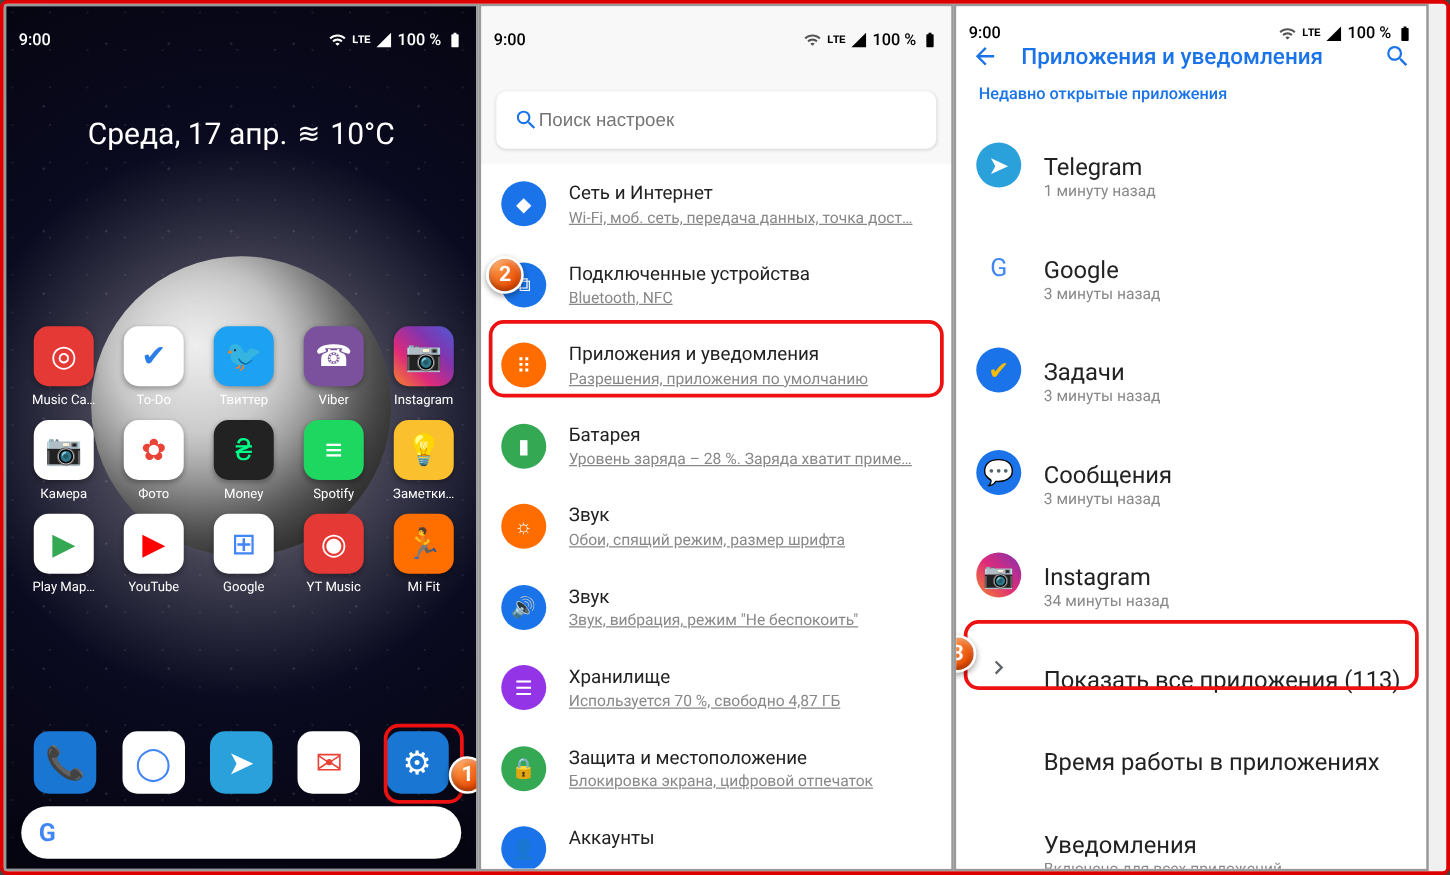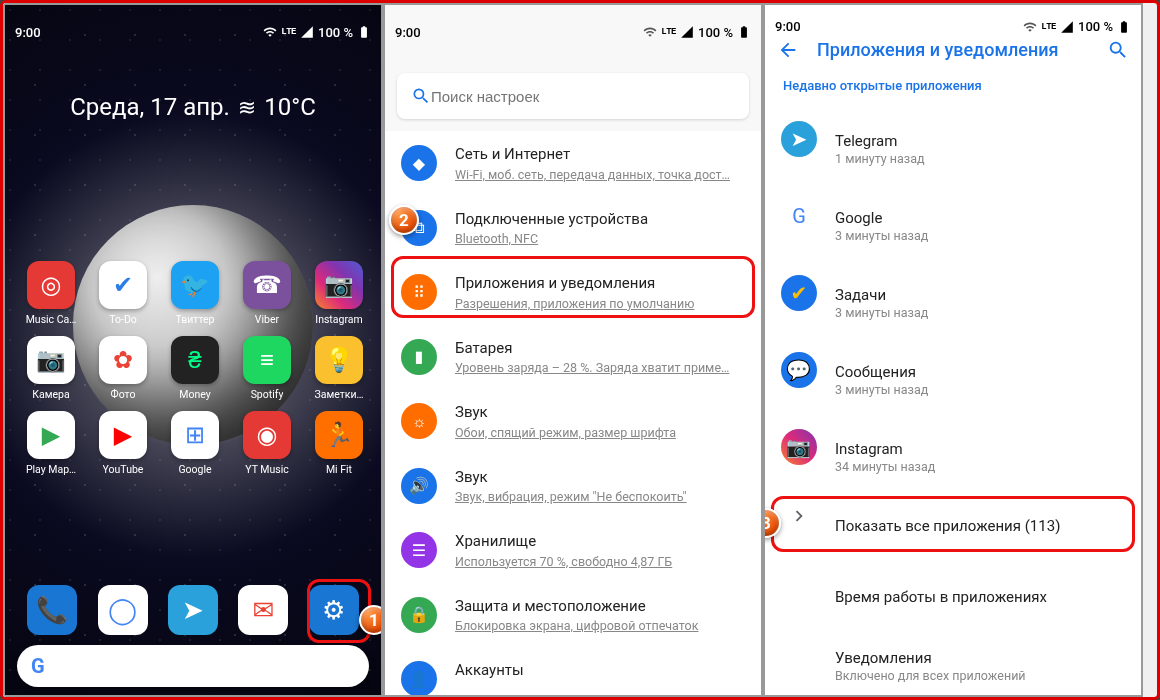--- a/index.html
+++ b/index.html
@@ -42,21 +42,21 @@
   .srow .icn { width: 36px; height: 36px; border-radius: 50%; display: flex; align-items: center; justify-content: center; flex-shrink: 0; color: #fff; }
   .srow .txt { flex: 1; min-width: 0; }
   .srow .ttl { font-size: 15px; color: #222; line-height: 1.3; }
   .srow .sub { font-size: 12.5px; color: #888; margin-top: 2px; white-space: nowrap; overflow: hidden; text-overflow: ellipsis; text-decoration: underline; }
 
   .appbar { height: 54px; display: flex; align-items: center; padding: 0 12px; gap: 18px; }
   .appbar .title { flex: 1; font-size: 18px; color: #1a73e8; font-weight: 500; }
   .sectionh { font-size: 13px; color: #1a73e8; font-weight: 500; padding: 12px 18px 8px; }
   .arow { display: flex; align-items: center; padding: 12px 16px; gap: 18px; }
   .arow .aicn { width: 36px; height: 36px; border-radius: 50%; display: flex; align-items: center; justify-content: center; flex-shrink: 0; font-size: 20px; }
-  .arow .atxt .attl { font-size: 15px; color: #222; margin-top: 19px; }
+  .arow .atxt .attl { font-size: 19px; color: #222; margin-top: 19px; }
   .arow .atxt .asub { font-size: 12.5px; color: #888; margin-top: 1px; }
   .noicon { padding-left: 70px; }
 
   
   .hl { border: 3px solid #e11; border-radius: 12px; position: absolute; pointer-events: none; z-index: 20; }
   .bullet { position: absolute; width: 30px; height: 30px; border-radius: 50%; background: radial-gradient(circle at 30% 25%, #ff9a4a, #e64a00 70%); border: 2px solid #fff; color: #fff; font-weight: 700; font-size: 17px; display: flex; align-items: center; justify-content: center; box-shadow: 0 2px 5px rgba(0,0,0,.4), inset 0 -2px 4px rgba(0,0,0,.3), inset 0 2px 4px rgba(255,255,255,.4); z-index: 30; }
 
   
   .bg-white{background:#fff;} .bg-red{background:#e53935;} .bg-blue{background:#1da1f2;} .bg-purple{background:#7b519d;}
   .bg-ig{background:linear-gradient(45deg,#f58529,#dd2a7b,#8134af,#515bd4);} .bg-green{background:#1ed760;}

